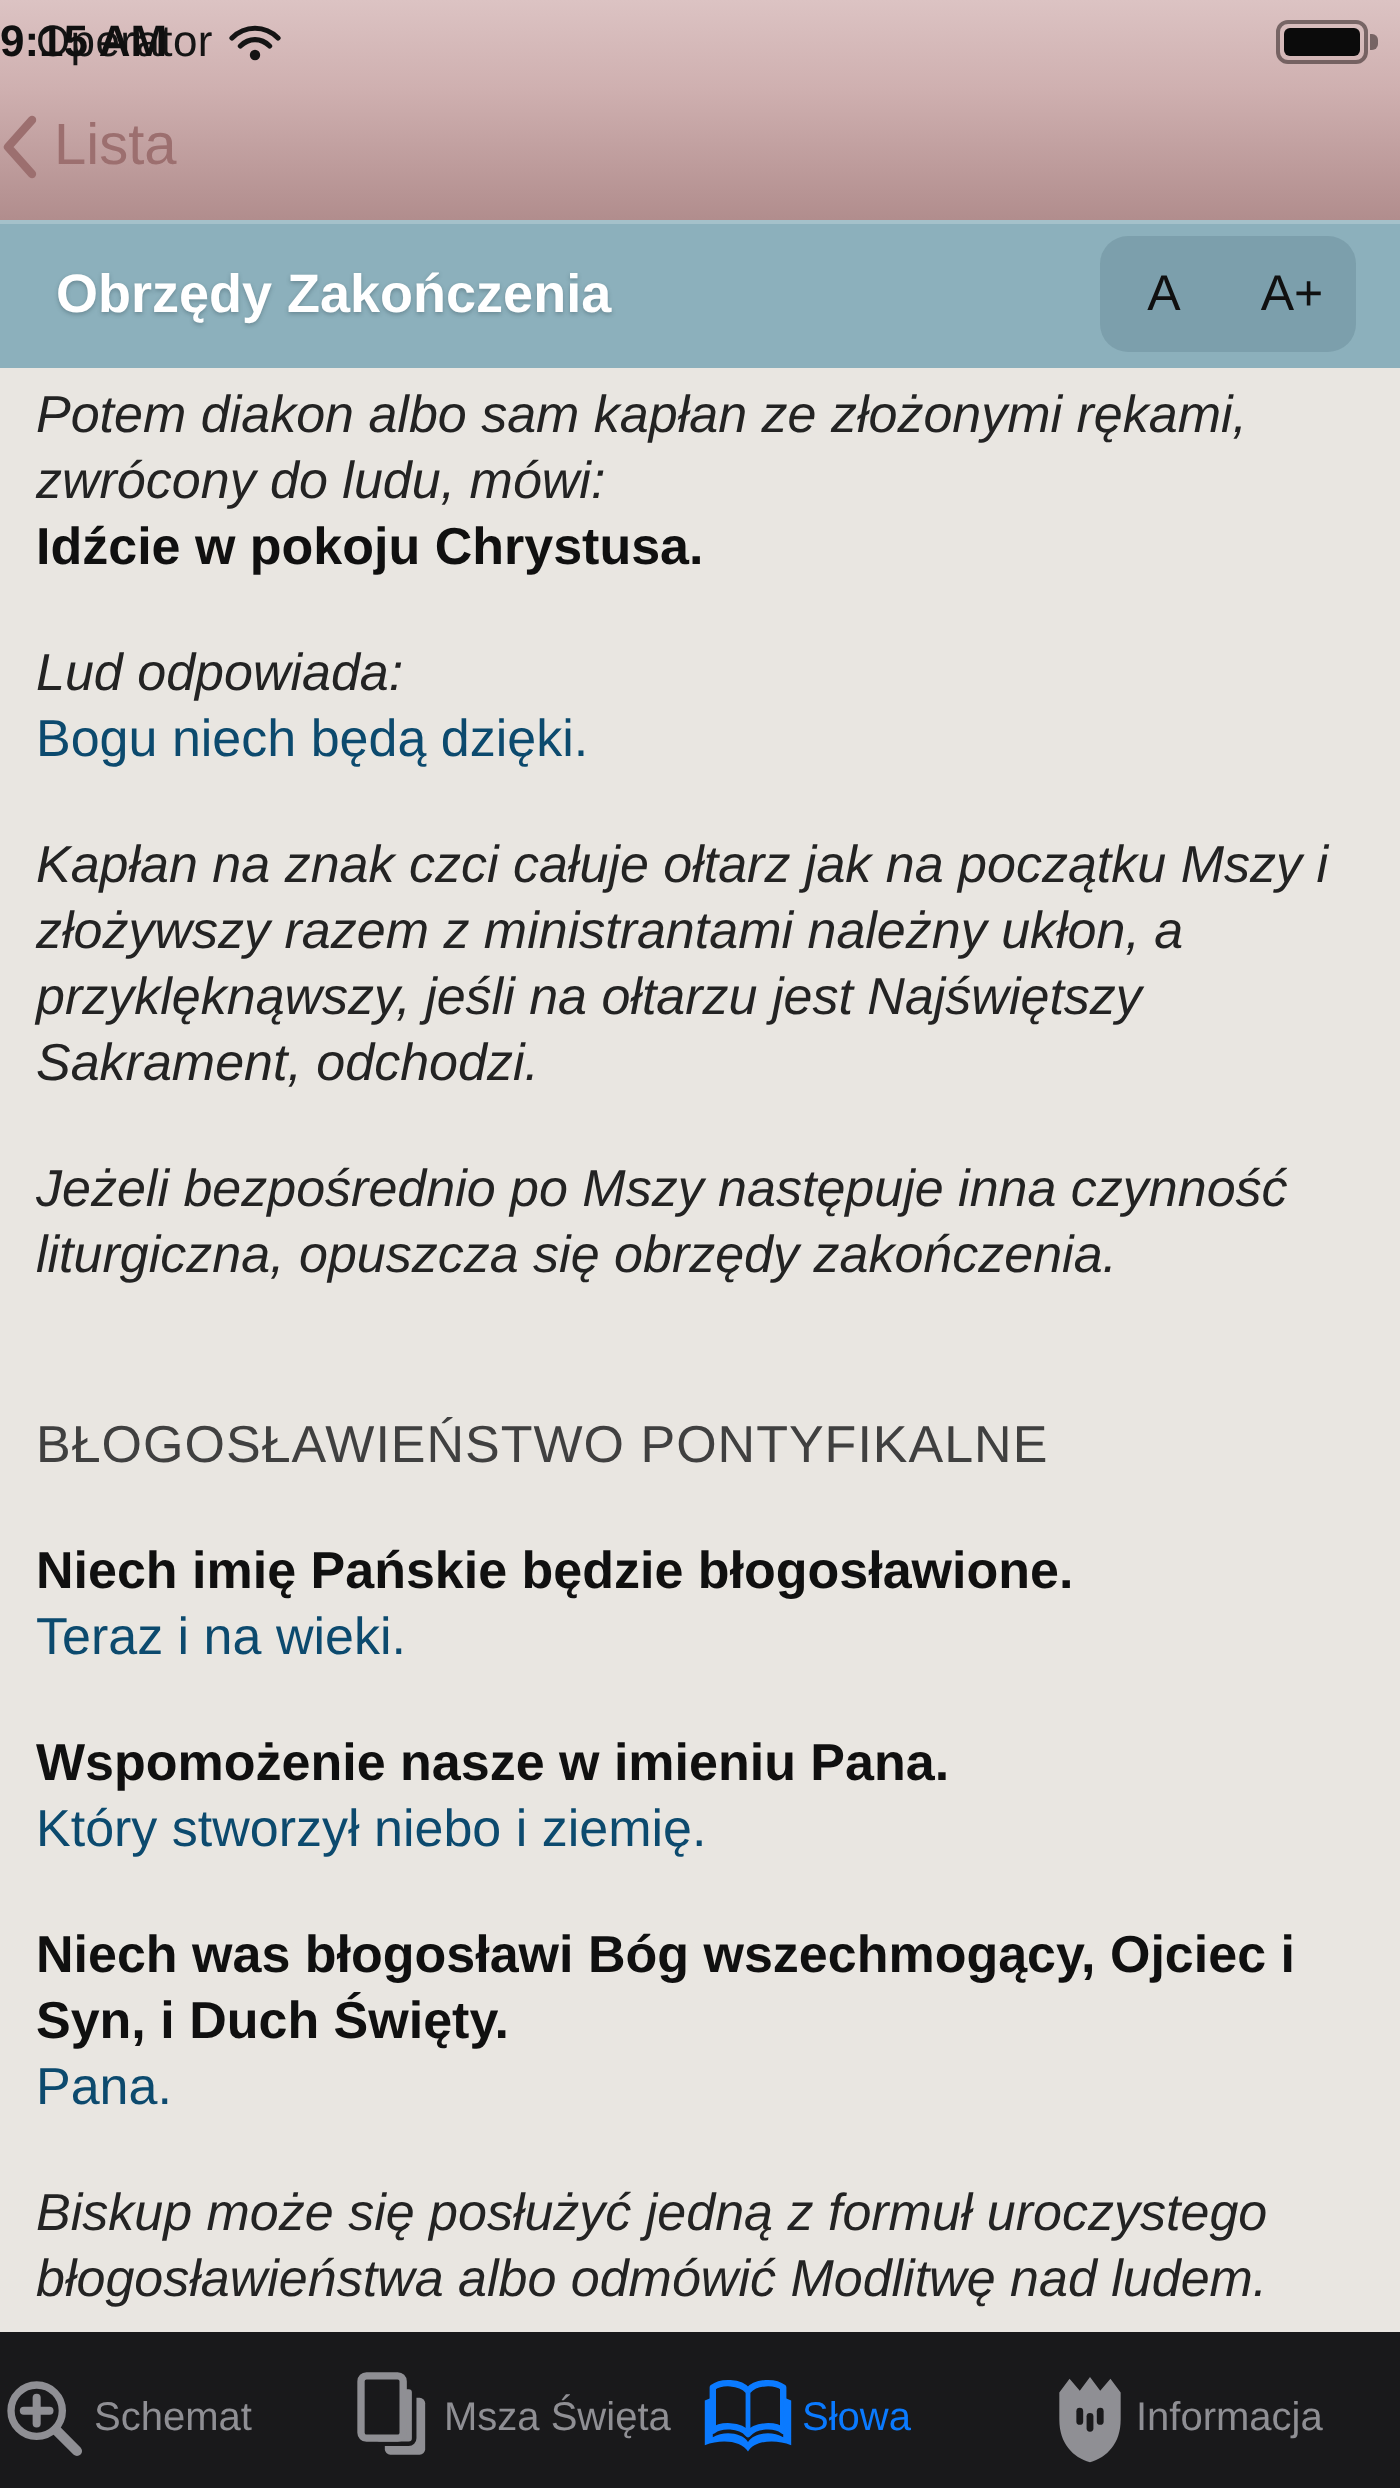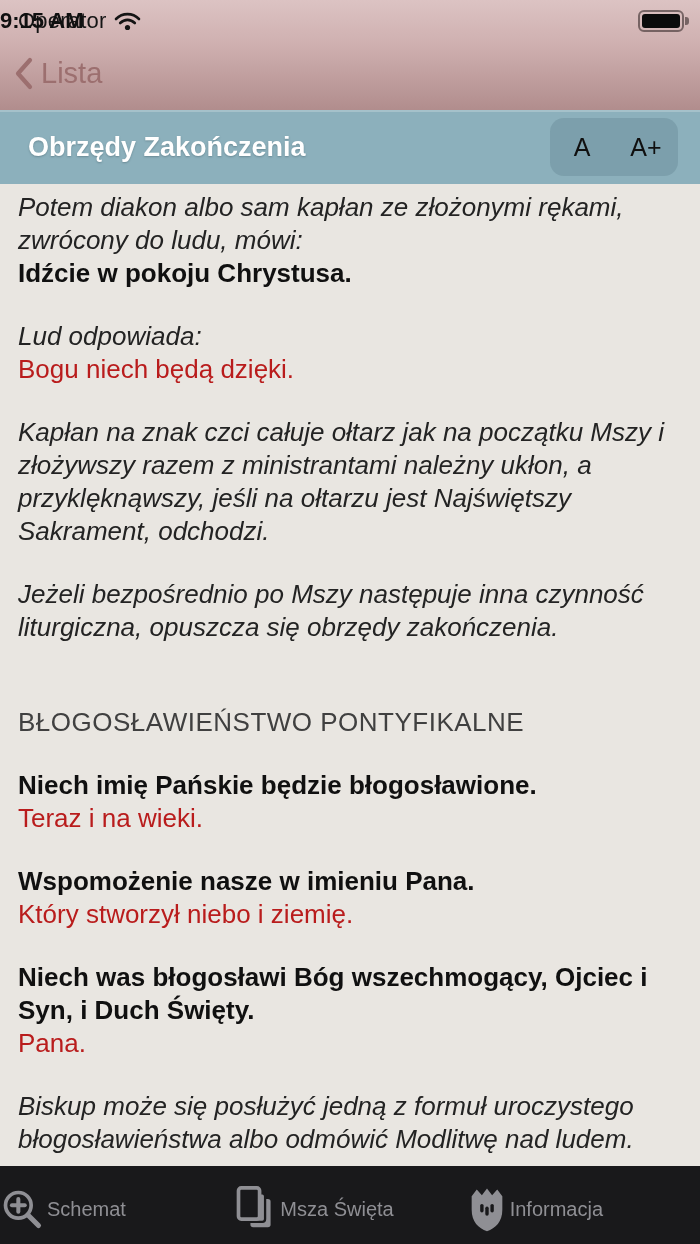--- a/index.html
+++ b/index.html
@@ -38,21 +38,21 @@
     background: rgba(40,30,30,0.55); border-radius: 0 3px 3px 0; }
 
   .nav-bar { height: 74px; position: relative; display: flex; align-items: center; }
   .nav-title {
     position: absolute; left: 0; right: 0; text-align: center;
     color: #ffffff; font-weight: 700; font-size: 28px;
     text-shadow: 0 1px 2px rgba(90,55,55,0.45);
   }
   .back-button {
     display: flex; align-items: center; gap: 8px;
-    padding-left: 14px; z-index: 2;
+    z-index: 2;
     color: #9c6f6f; font-size: 29px; cursor: pointer;
     background: none; border: none; font-family: inherit;
   }
 
   
   .section-header {
     flex: none; height: 74px;
     background: #8cb0bc;
     box-shadow: inset 0 2px 0 rgba(255,255,255,0.22);
     display: flex; align-items: center;
@@ -81,21 +81,21 @@
     flex: 1;
     overflow: hidden;
     padding: 7px 18px 12px 18px;
     font-size: 26px;
     line-height: 33px;
     color: #1b1b1b;
   }
   .block { margin-bottom: 30px; }
   .rubric { font-style: italic; color: #232323; }
   .celebrant { font-weight: 700; color: #101010; }
-  .response { color: #b91c1c; }
+  .response { color: #0c4a6e; }
   .section-heading {
     margin-top: 62px; margin-bottom: 30px;
     font-size: 26px; font-weight: 400; color: #404040;
     letter-spacing: 0.5px;
   }
 
   
   .tab-bar {
     flex: none; height: 78px;
     background: #19191b;
@@ -202,20 +202,30 @@
     <span class="tab-icon">
       <svg width="44" height="46" viewBox="0 0 48 50">
         <rect x="19" y="14" width="22" height="31" rx="3" fill="#8f8f94"></rect>
         <rect x="13" y="8" width="22" height="31" rx="3" fill="#8f8f94" stroke="#19191b" stroke-width="2.5"></rect>
         <rect x="6" y="2" width="23" height="34" rx="3" fill="#19191b" stroke="#8f8f94" stroke-width="4"></rect>
       </svg>
     </span>
     <span class="tab-label">Msza Święta</span>
   </button>
 
+  <button class="tab active">
+    <span class="tab-icon">
+      <svg width="48" height="44" viewBox="0 0 60 52">
+        <path d="M30 9 C25 3, 13 3, 8 7 L8 34 C13 30, 25 30, 30 36 C35 30, 47 30, 52 34 L52 7 C47 3, 35 3, 30 9 Z" fill="none" stroke="#0a7aff" stroke-width="4" stroke-linejoin="round"></path>
+        <line x1="30" y1="10" x2="30" y2="35" stroke="#0a7aff" stroke-width="3"></line>
+        <path d="M3 15 L3 43 C13 39, 26 40, 30 47 C34 40, 47 39, 57 43 L57 15 L52 13 L52 38 C45 34, 34 35, 30 41 C26 35, 15 34, 8 38 L8 13 Z" fill="#0a7aff"></path>
+      </svg>
+    </span>
+    <span class="tab-label">Słowa</span>
+  </button>
 
   <button class="tab">
     <span class="tab-icon">
       <svg width="40" height="46" viewBox="0 0 44 54">
         <path d="M4 12 L4 28 C4 42 12 50 22 53 C32 50 40 42 40 28 L40 12 L34 4 L28 11 L22 3 L16 11 L10 4 Z" fill="#8f8f94"></path>
         <rect x="14" y="21" width="4" height="10" rx="2" fill="#19191b"></rect>
         <rect x="20" y="24" width="4" height="11" rx="2" fill="#19191b"></rect>
         <rect x="26" y="21" width="4" height="10" rx="2" fill="#19191b"></rect>
       </svg>
     </span>

